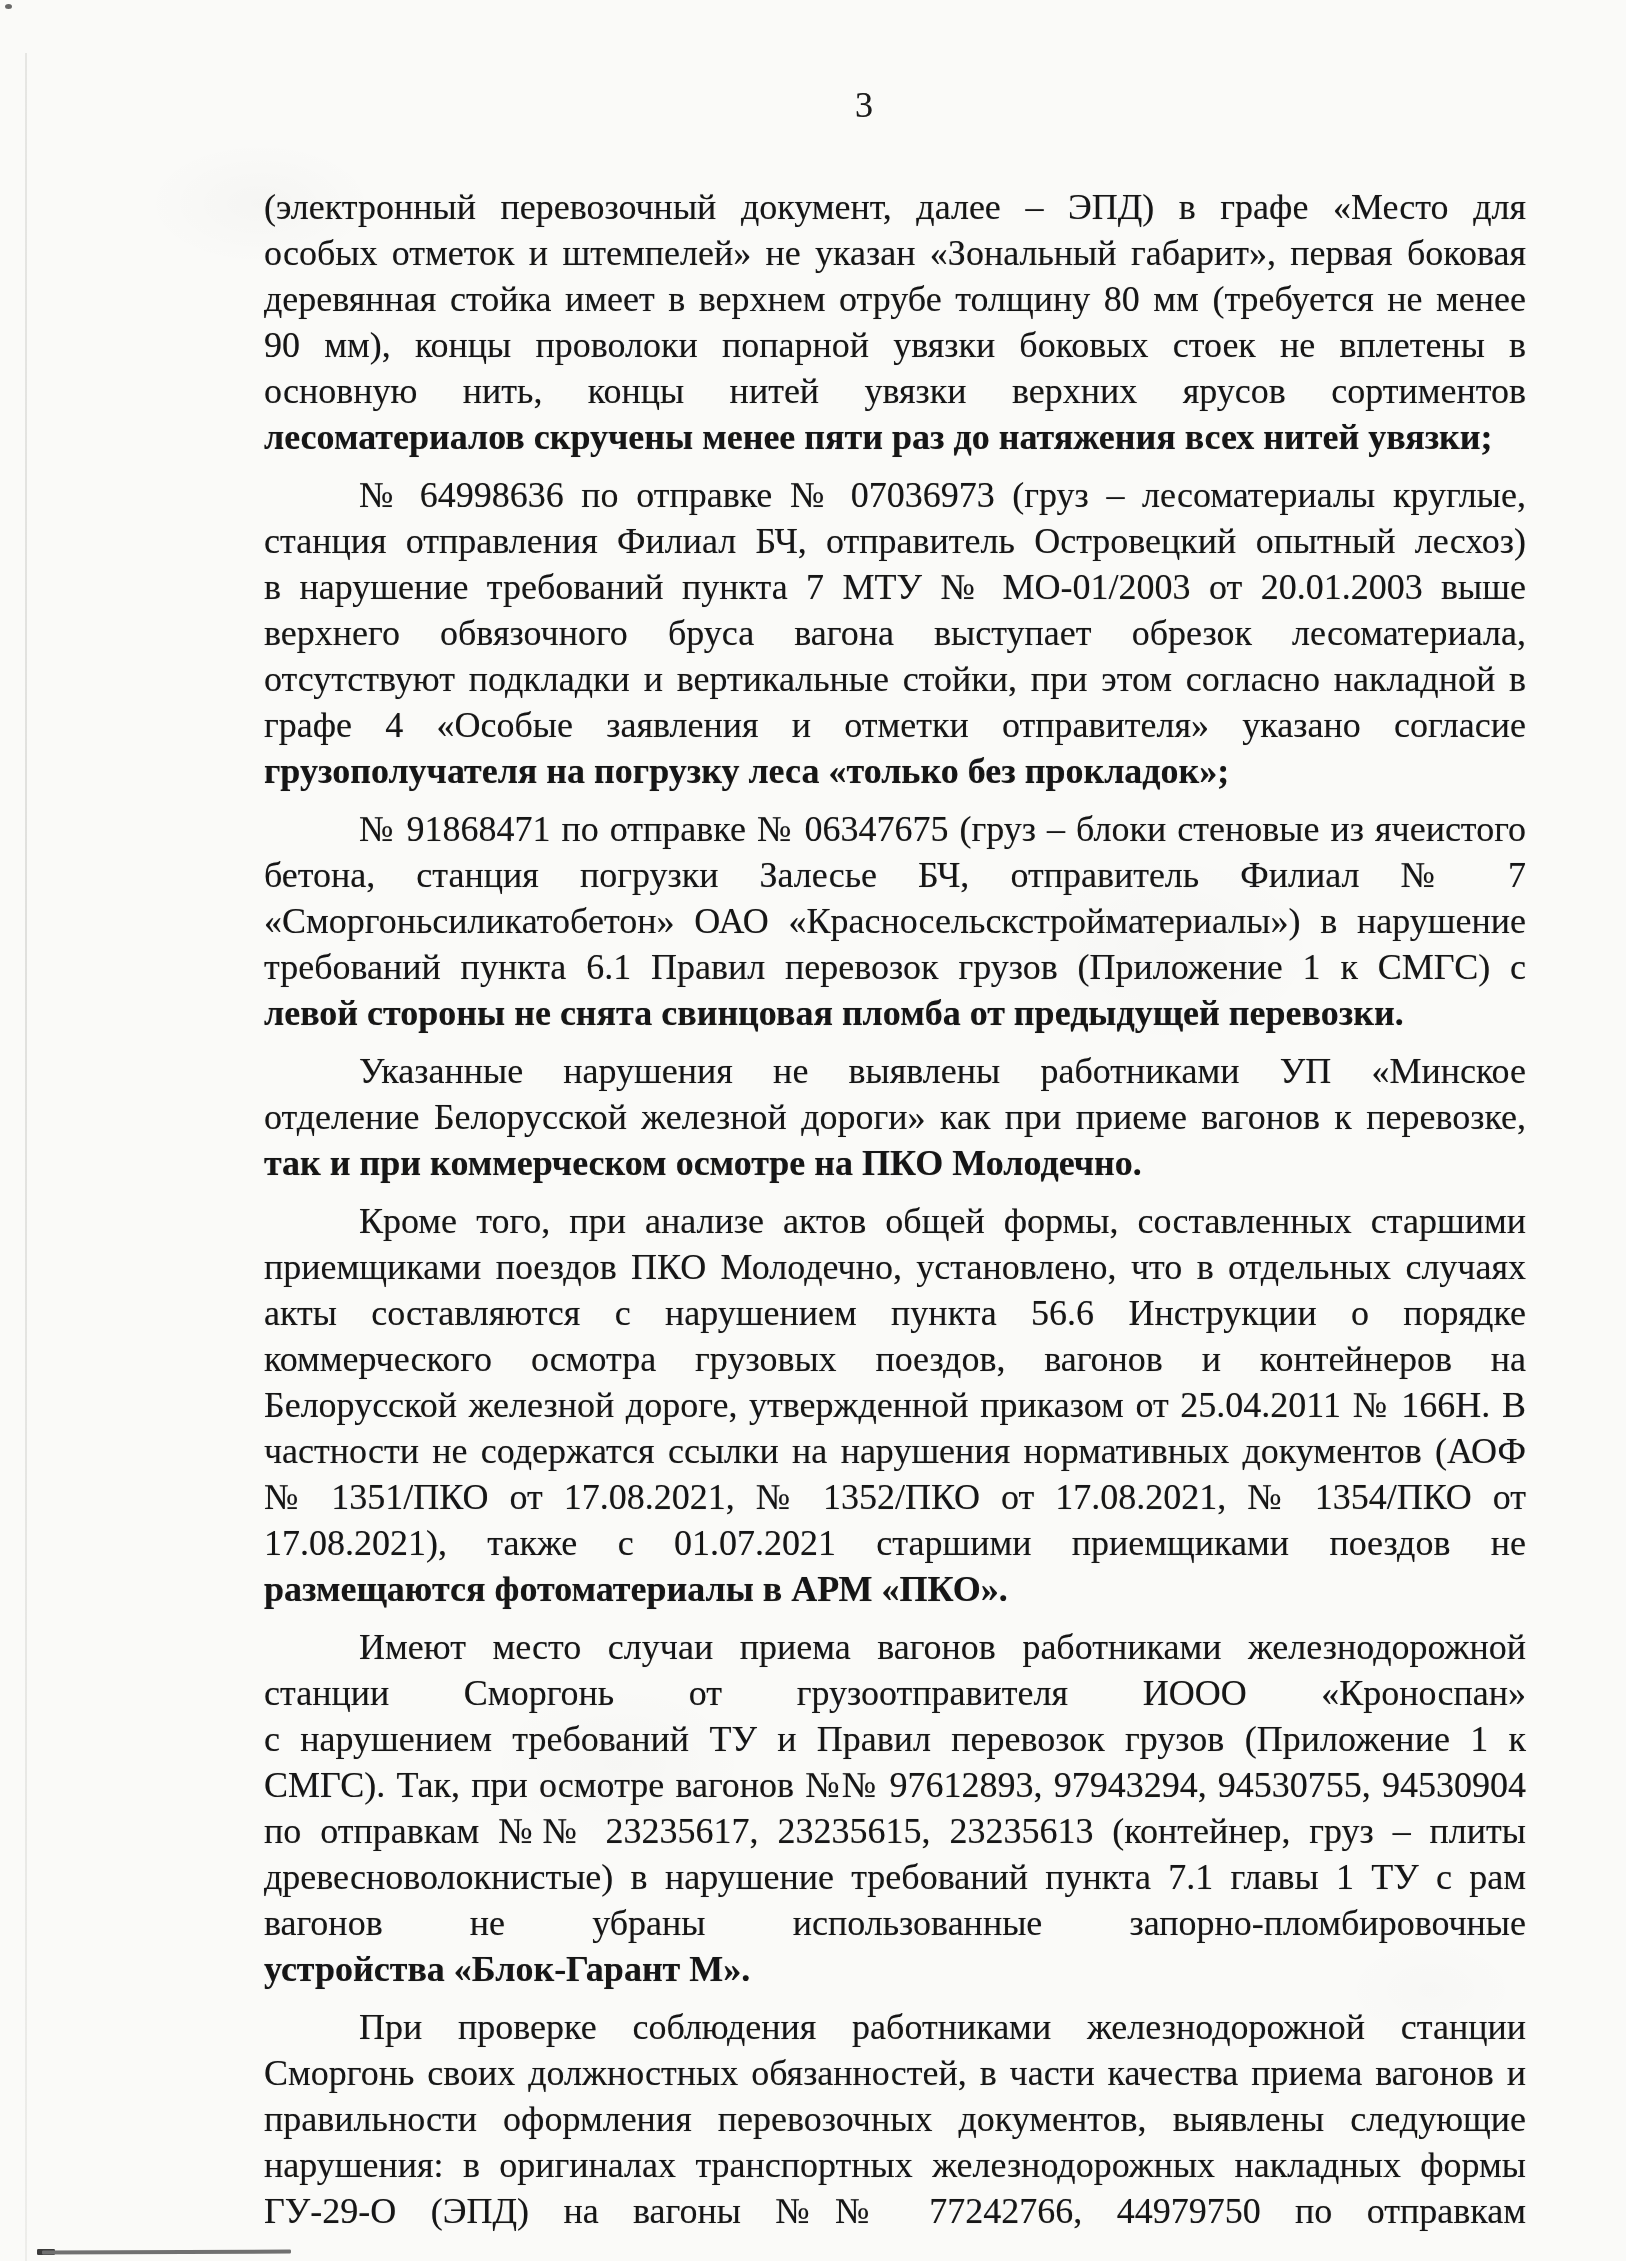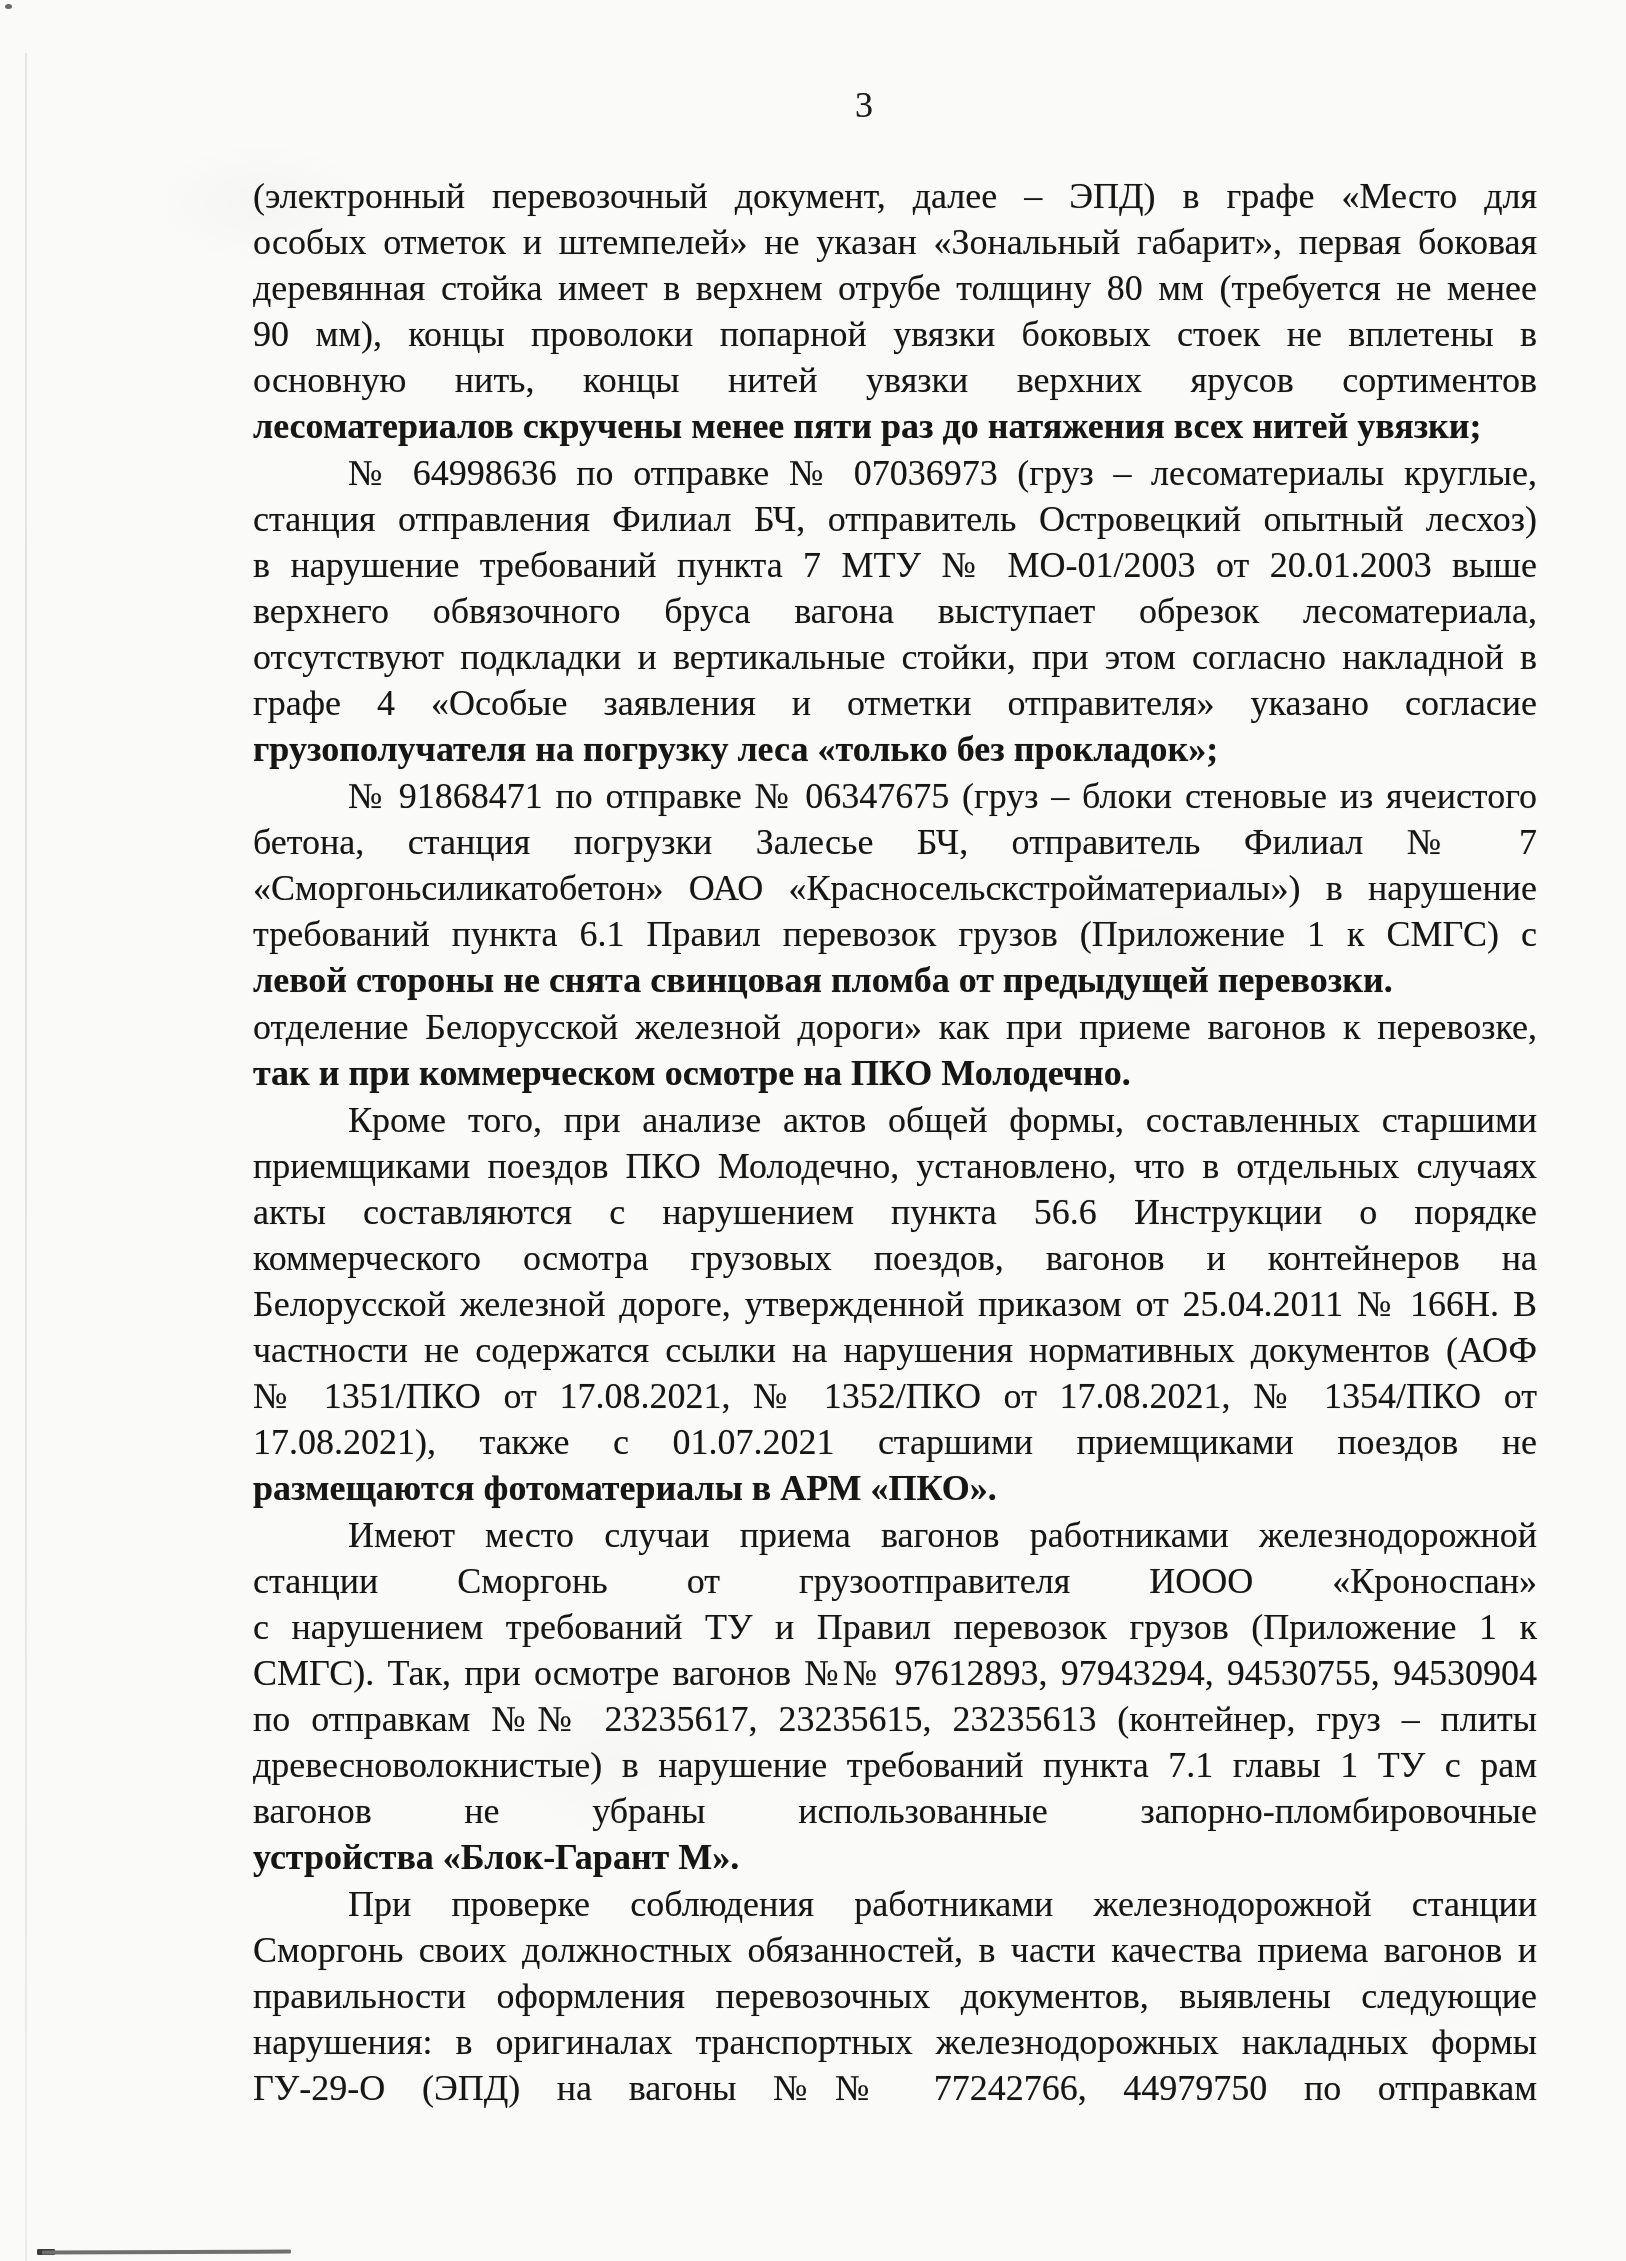--- a/index.html
+++ b/index.html
@@ -30,21 +30,21 @@
   }
   .text-block{
     position:absolute;
     left:252px; top:172px;
     width:1286px;
     font-size:36px;
     line-height:46px;
     color:#161616;
     text-shadow:0 0 0.8px rgba(25,25,25,.42);
   }
-  .paragraph{margin:1px;padding:0;}
+  .paragraph{margin:12px;padding:0;}
   .line{
     text-align:justify;
     text-align-last:justify;
     white-space:normal;
     height:46px;
     overflow:visible;
   }
   .line.indent{padding-left:95px;}
   .line.endline{text-align-last:left;font-weight:bold;}
   
@@ -107,20 +107,21 @@
         <div class="line endline">грузополучателя на погрузку леса «только без прокладок»;</div>
       </div>
       <div class="paragraph">
         <div class="line indent">№ 91868471 по отправке № 06347675 (груз – блоки стеновые из ячеистого</div>
         <div class="line">бетона, станция погрузки Залесье БЧ, отправитель Филиал № 7</div>
         <div class="line">«Сморгоньсиликатобетон» ОАО «Красносельскстройматериалы») в нарушение</div>
         <div class="line">требований пункта 6.1 Правил перевозок грузов (Приложение 1 к СМГС) с</div>
         <div class="line endline">левой стороны не снята свинцовая пломба от предыдущей перевозки.</div>
       </div>
       <div class="paragraph">
+        <div class="line indent">Указанные нарушения не выявлены работниками УП «Минское</div>
         <div class="line">отделение Белорусской железной дороги» как при приеме вагонов к перевозке,</div>
         <div class="line endline">так и при коммерческом осмотре на ПКО Молодечно.</div>
       </div>
       <div class="paragraph">
         <div class="line indent">Кроме того, при анализе актов общей формы, составленных старшими</div>
         <div class="line">приемщиками поездов ПКО Молодечно, установлено, что в отдельных случаях</div>
         <div class="line">акты составляются с нарушением пункта 56.6 Инструкции о порядке</div>
         <div class="line">коммерческого осмотра грузовых поездов, вагонов и контейнеров на</div>
         <div class="line">Белорусской железной дороге, утвержденной приказом от 25.04.2011 № 166Н. В</div>
         <div class="line">частности не содержатся ссылки на нарушения нормативных документов (АОФ</div>

